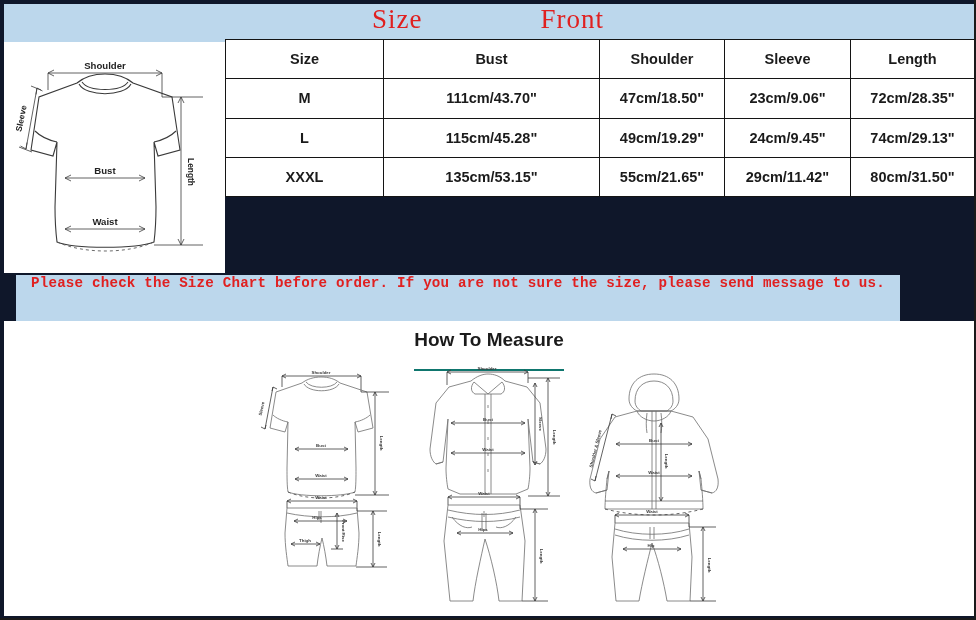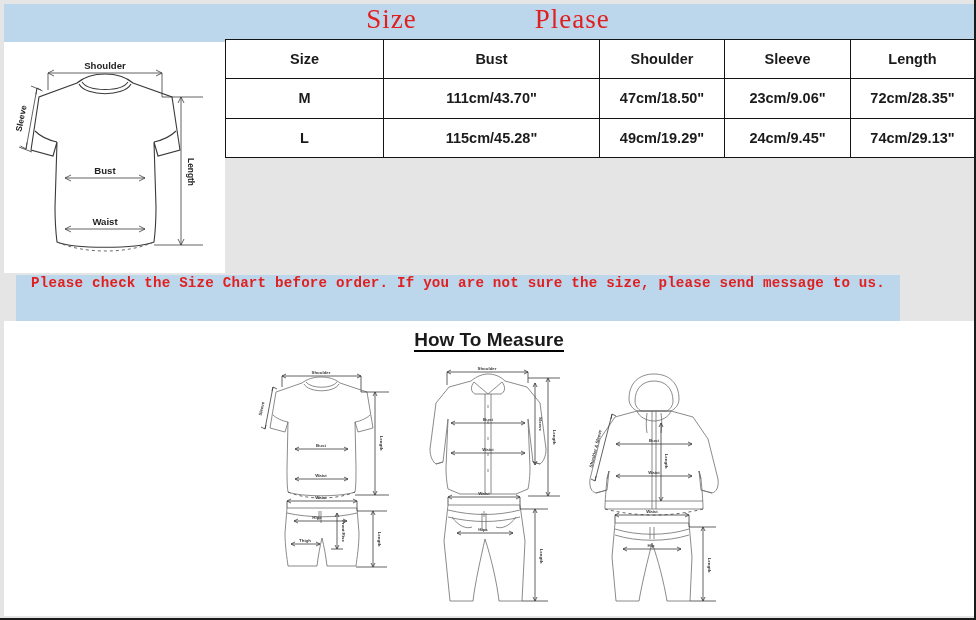--- a/index.html
+++ b/index.html
@@ -7,21 +7,21 @@
     padding: 0;
     background: #ffffff;
   }
   body {
     font-family: "Liberation Sans", sans-serif;
   }
   #page {
     position: relative;
     width: 976px;
     height: 620px;
-    background: #e5e5e5;
+    background: #0f172a;
     overflow: hidden;
     box-sizing: border-box;
     border-right: 2px solid #1a1a1a;
     border-bottom: 2px solid #1a1a1a;
   }
 
   
   .band-top {
     position: absolute;
     left: 4px;
@@ -130,22 +130,22 @@
     left: 0;
     top: 8px;
     width: 970px;
     text-align: center;
     font-family: "Liberation Sans", sans-serif;
     font-size: 19px;
     font-weight: bold;
     color: #1b1b1b;
   }
   .htm-title span {
-    border-bottom: 2px solid #000000;
-    padding-bottom: 0;
+    border-bottom: 2px solid #0f766e;
+    padding-bottom: 19px;
   }
   .htm-grid {
     position: absolute;
     left: 245px;
     top: 40px;
     width: 490px;
     height: 245px;
   }
   .htm-cell {
     position: absolute;
@@ -172,21 +172,21 @@
 </style>
 </head>
 <body>
 
 <div id="page">
 
   <div class="band-top"></div>
   <div class="band-top-fill"></div>
   <div class="title-wrap">
     <span class="title-word">Size</span>
-    <span class="title-word">Please</span>
+    <span class="title-word">Front</span>
   </div>
 
   <div class="diagram-panel">
     <svg width="221" height="231" viewBox="0 0 221 231">
 
       <line class="dim" x1="44" y1="31" x2="158" y2="31"></line>
       <path class="dim" d="M44,31 l6,-3 M44,31 l6,3 M158,31 l-6,-3 M158,31 l-6,3"></path>
       <line class="dim" x1="44" y1="31" x2="44" y2="48"></line>
       <line class="dim" x1="158" y1="31" x2="158" y2="55"></line>
       <text class="lbl-lg" x="101" y="27">Shoulder</text>
@@ -253,20 +253,27 @@
         <td>23cm/9.06"</td>
         <td>72cm/28.35"</td>
       </tr>
       <tr>
         <td>L</td>
         <td>115cm/45.28"</td>
         <td>49cm/19.29"</td>
         <td>24cm/9.45"</td>
         <td>74cm/29.13"</td>
       </tr>
+      <tr>
+        <td>XXXL</td>
+        <td>135cm/53.15"</td>
+        <td>55cm/21.65"</td>
+        <td>29cm/11.42"</td>
+        <td>80cm/31.50"</td>
+      </tr>
     </tbody>
   </table>
 
   <div class="band-notice">
     <span class="notice-text">Please check the Size Chart before order. If you are not sure the size, please send message to us.</span>
   </div>
 
   <div class="htm-section">
     <div class="htm-title">
       <span>How To Measure</span>

